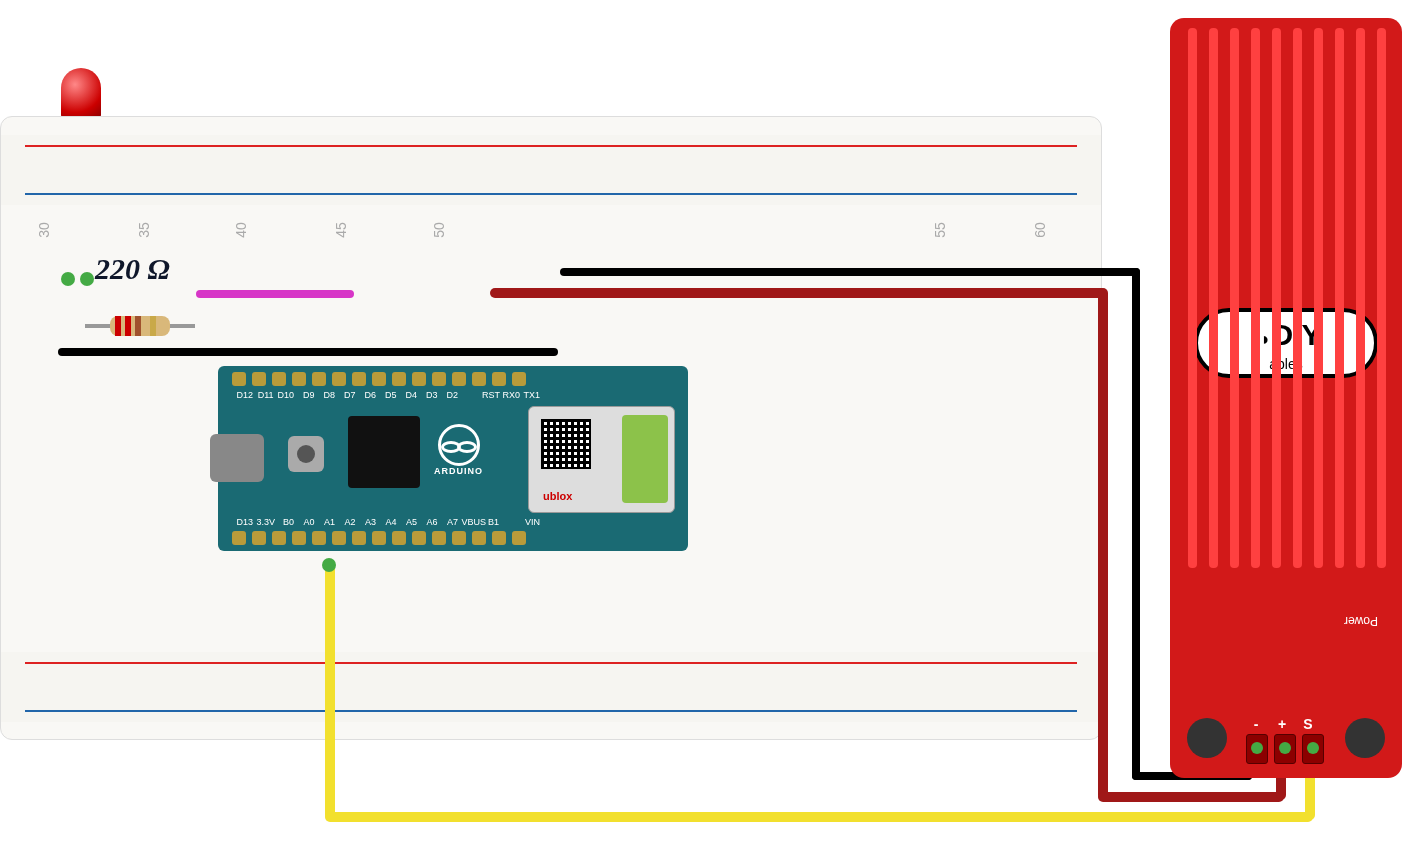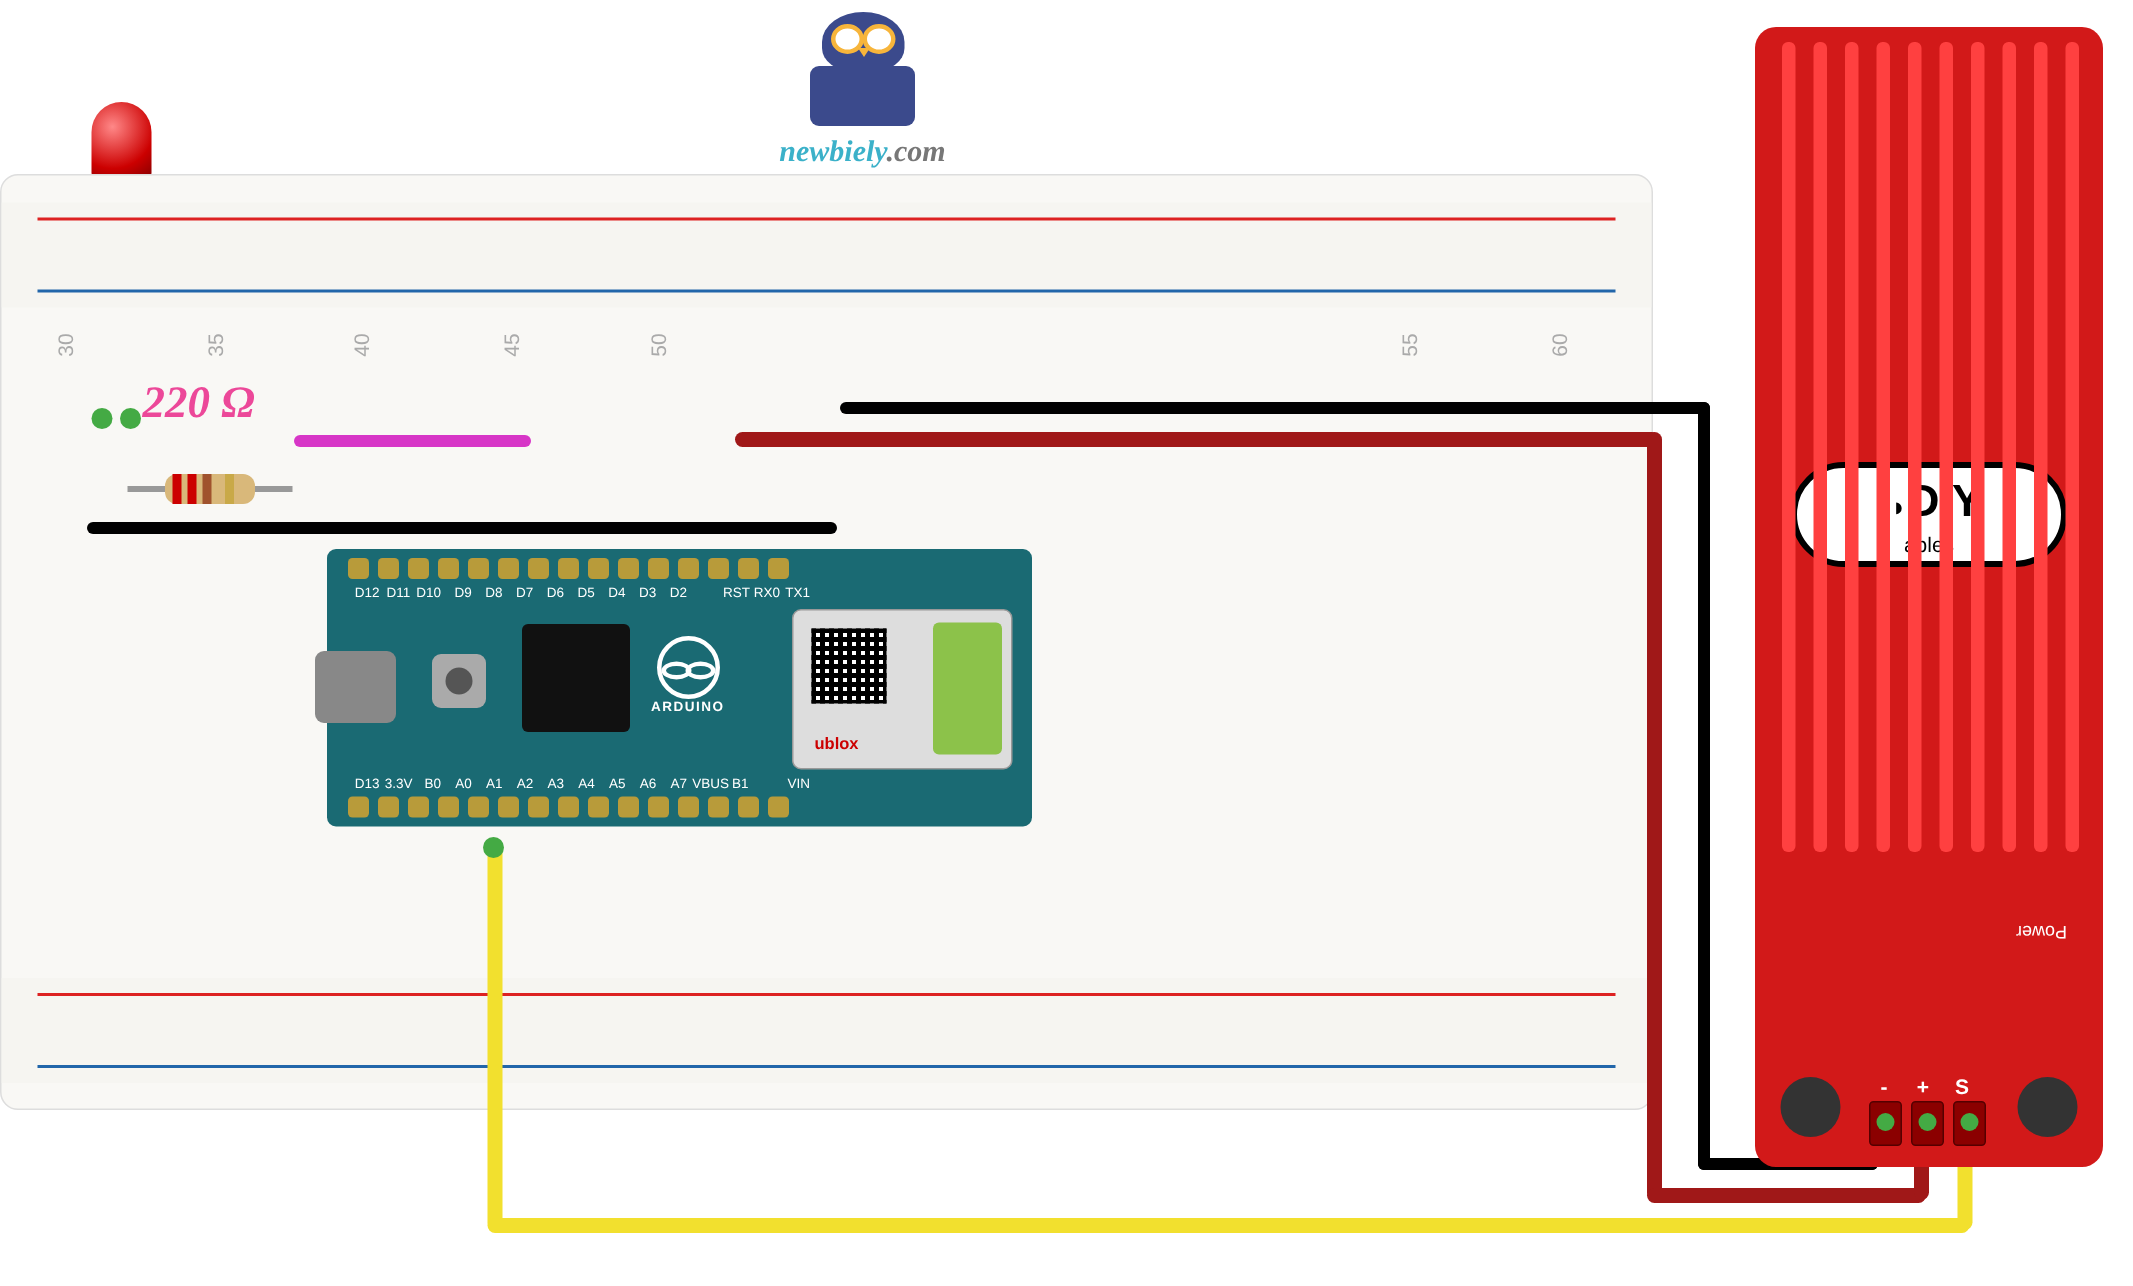--- a/index.html
+++ b/index.html
@@ -46,21 +46,21 @@
 .arduino::before{left:0}.arduino::after{right:0}
 .ardtxt{position:absolute;left:216px;top:100px;font:bold 9px Arial;color:#fff;letter-spacing:1px}
 .rstbtn{position:absolute;left:70px;top:70px;width:36px;height:36px;background:#aaa;border-radius:6px}
 .rstbtn::after{content:"";position:absolute;left:9px;top:9px;width:18px;height:18px;background:#555;border-radius:50%}
 .resistor{position:absolute;left:95px;top:316px;width:90px;height:20px}
 .resistor .lead{position:absolute;top:8px;width:25px;height:4px;background:#999}
 .resistor .lead.l{left:-10px}.resistor .lead.r{right:-10px}
 .resistor .body{position:absolute;left:15px;width:60px;height:20px;background:#d9b87a;border-radius:8px}
 .resistor .band{position:absolute;top:0;width:6px;height:20px}
 .resistor .b1{left:20px;background:#c00}.resistor .b2{left:30px;background:#c00}.resistor .b3{left:40px;background:#a0522d}.resistor .b4{left:55px;background:#c9a948}
-.rlbl{position:absolute;left:95px;top:252px;font:italic bold 30px Georgia;color:#ec4899}
+.rlbl{position:absolute;left:95px;top:252px;font:italic bold 30px Georgia;color:#0f172a}
 .wire{position:absolute;background:#000;border-radius:5px}
 .wire.r{background:#a01818}
 .wire.y{background:#f2e02e}
 .wire.m{background:#d736c7}
 .wire.v{width:8px}.wire.h{height:8px}
 .url{position:absolute;left:595px;top:652px;font:italic bold 26px Georgia;color:#4693b1}
 .url .gray{color:#777}
 .sensor{position:absolute;left:1170px;top:18px;width:232px;height:760px;background:#d21919;border-radius:14px}
 .sensor .trace{position:absolute;top:10px;width:9px;height:540px;background:#ff4040;border-radius:4px}
 .sensor .hole{position:absolute;bottom:20px;width:40px;height:40px;border-radius:50%;background:#333}
@@ -73,29 +73,20 @@
 .padlbl{position:absolute;bottom:46px;left:76px;display:flex;gap:6px;font:bold 14px Arial;color:#fff}
 .padlbl span{width:20px;text-align:center}
 .pwr{position:absolute;bottom:150px;right:24px;font:12px Arial;color:#fff;transform:rotate(180deg)}
 .dot{position:absolute;width:14px;height:14px;border-radius:50%;background:#4a4}
 </style>
 </head>
 <body>
 
 <div class="canvas">
 
-<div class="owl">
-<div class="face">
-        <div class="eye l"></div>
-        <div class="eye r"></div>
-        <div class="beak"></div>
-      </div>
-<div class="body"></div>
-<div class="owlt"><span>newbiely</span><span class="c">.com</span></div>
-</div>
 
 <div class="led">
 <div class="dome"></div>
       <div class="base"></div>
 <div class="leg l1"></div>
       <div class="leg l2"></div>
 </div>
 
 <div class="bb">
 <div class="rail top">

